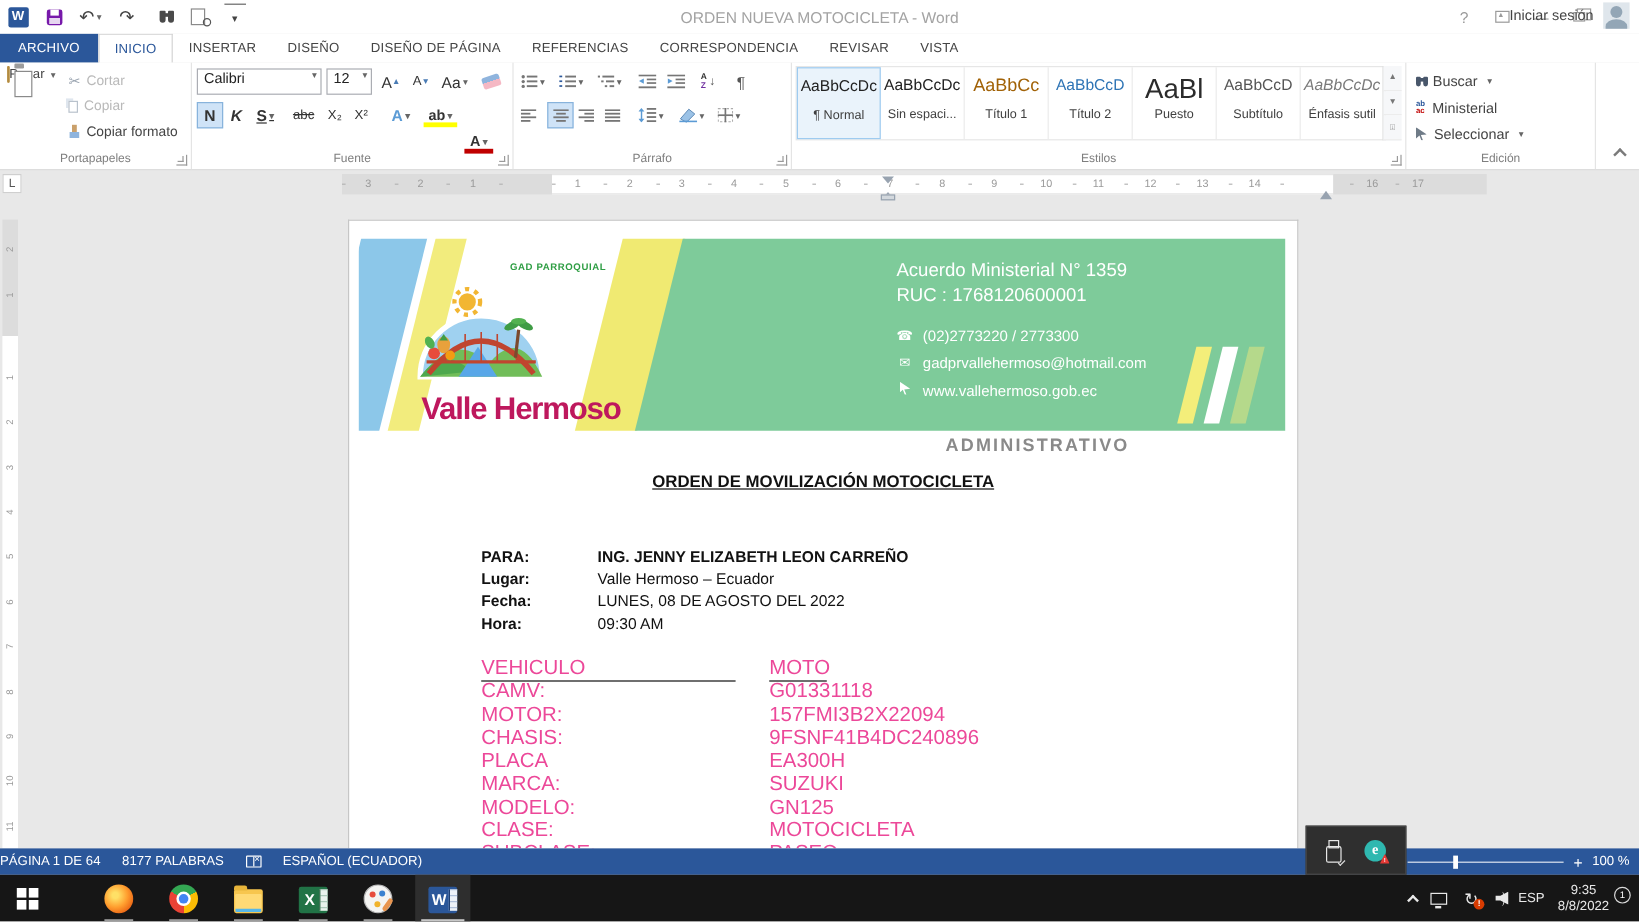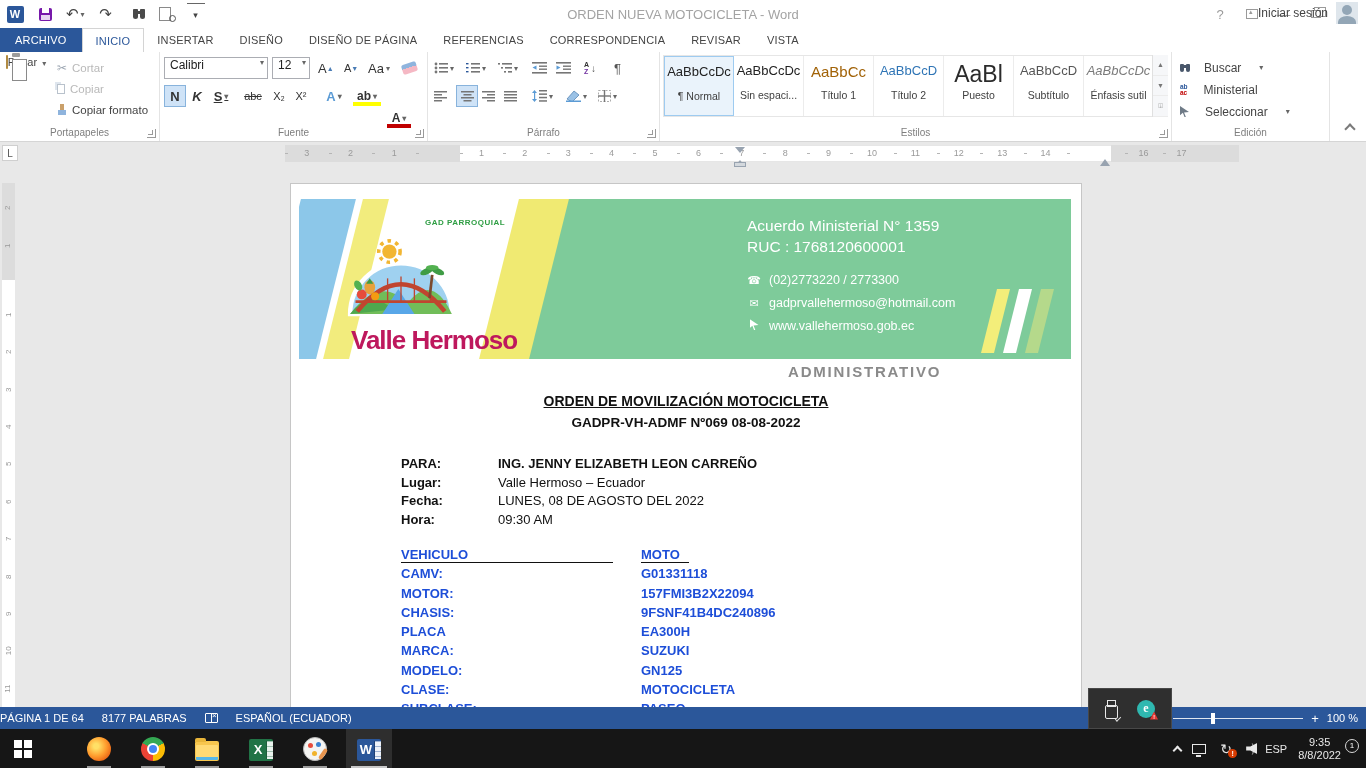--- a/index.html
+++ b/index.html
@@ -98,21 +98,21 @@
   .st-h1 .stprev{color:#a16207;font-size:15px}
   .st-h2 .stprev{color:#2e74b5;font-size:13px}
   .st-t .stprev{font-size:23px;color:#2b2b2b;line-height:22px}
   .st-s .stprev{color:#555}
   .st-e .stprev{font-style:italic;color:#7a7a7a}
   .stscroll{position:absolute;right:3px;top:3px;width:16px;height:62px;display:flex;flex-direction:column;border-left:1px solid #e0e0e0}
   .stscroll .sc{flex:1;display:flex;align-items:center;justify-content:center;font-size:7px;color:#777;border-bottom:1px solid #ececec;background:#f6f7f9}
 
   
   .g-edit{width:158px}
-  .ebtn{position:absolute;left:8px;display:flex;align-items:center;gap:16px;font-size:12px;color:#444;height:21px}
+  .ebtn{position:absolute;left:8px;display:flex;align-items:center;gap:6px;font-size:12px;color:#444;height:21px}
   .binoc2{width:4px;height:8px;background:#49576b;border-radius:1px 1px 2px 2px;position:relative;margin-right:4px}
   .binoc2::before{content:"";position:absolute;left:6px;top:0;width:4px;height:8px;background:#49576b;border-radius:1px 1px 2px 2px}
   .binoc2::after{content:"";position:absolute;left:3px;top:1px;width:4px;height:3px;background:#49576b}
   .reptxt{display:flex;flex-direction:column;font-size:6.5px;line-height:6px;font-weight:bold}
   .reptxt .a{color:#2b579a}.reptxt .b{color:#c00000}
   .selcur{width:9px;height:11px;background:#6f7b87;clip-path:polygon(0 0,100% 55%,45% 60%,65% 100%,50% 100%,32% 62%,0 85%)}
   .g-rest{flex:1;border-right:none;position:relative}
   .ribcollapse{position:absolute;right:12px;bottom:8px;width:8px;height:8px;border-top:2px solid #7a7a7a;border-left:2px solid #7a7a7a;transform:rotate(45deg)}
 
   
@@ -159,21 +159,21 @@
   .brandsub{position:absolute;left:82px;top:-3px;font-size:8px;font-weight:bold;color:#2f9e44;letter-spacing:.5px}
   .dept{position:absolute;left:497px;top:179px;font-size:15px;font-weight:bold;color:#8a8a8a;letter-spacing:1.8px}
   .dtitle{position:absolute;left:0;right:0;top:209px;text-align:center;font-size:14px;font-weight:bold;color:#111;text-decoration:underline}
   .dsub{position:absolute;left:0;right:0;top:231px;text-align:center;font-size:13.5px;font-weight:bold;color:#111}
   .infoblk{position:absolute;left:0;top:272px;right:0}
   .irow{position:relative;height:18.6px;font-size:13px;color:#111}
   .irow .il{position:absolute;left:110px;font-weight:bold}
   .irow .iv{position:absolute;left:207px;font-weight:400}
   .irow.bold .iv{font-weight:bold}
   .vehblk{position:absolute;left:0;top:363px;right:0}
-  .vrow{position:relative;height:19.3px;font-size:13px;color:#1d4ed8;font-weight:bold}
+  .vrow{position:relative;height:19.3px;font-size:17px;color:#ec4899;font-weight:normal}
   .vrow .vl{position:absolute;left:110px}
   .vrow .vv{position:absolute;left:350px}
   .vrow.header .vl{width:212px;border-bottom:1.5px solid #111}
   .vrow.header .vv{width:48px;border-bottom:1.5px solid #111}
 
   
   .statusbar{position:absolute;left:0;top:707px;width:1366px;height:22px;background:#2b579a;color:#fff;
     display:flex;align-items:center;font-size:11px;z-index:30}
   .sb-item{margin-left:18px;display:flex;align-items:center;gap:4px}
   .sb-item:first-child{margin-left:0}
@@ -689,21 +689,20 @@
           <circle cx="36" cy="82" r="4.5" fill="#f39c12"></circle>
           <ellipse cx="17" cy="70" rx="4" ry="6" fill="#52b150" transform="rotate(-30 17 70)"></ellipse>
         </svg>
         <div class="brand">Valle Hermoso</div>
         <div class="brandsub">GAD PARROQUIAL</div>
       </div>
     </div>
 
     <div class="dept">ADMINISTRATIVO</div>
     <div class="dtitle">ORDEN DE MOVILIZACIÓN MOTOCICLETA</div>
-    <div class="dsub">GADPR-VH-ADMF Nº069 08-08-2022</div>
 
     <div class="infoblk">
 
         <div class="irow bold">
           <span class="il">PARA:</span>
           <span class="iv">ING. JENNY ELIZABETH LEON CARREÑO</span>
         </div>
 
         <div class="irow">
           <span class="il">Lugar:</span>

